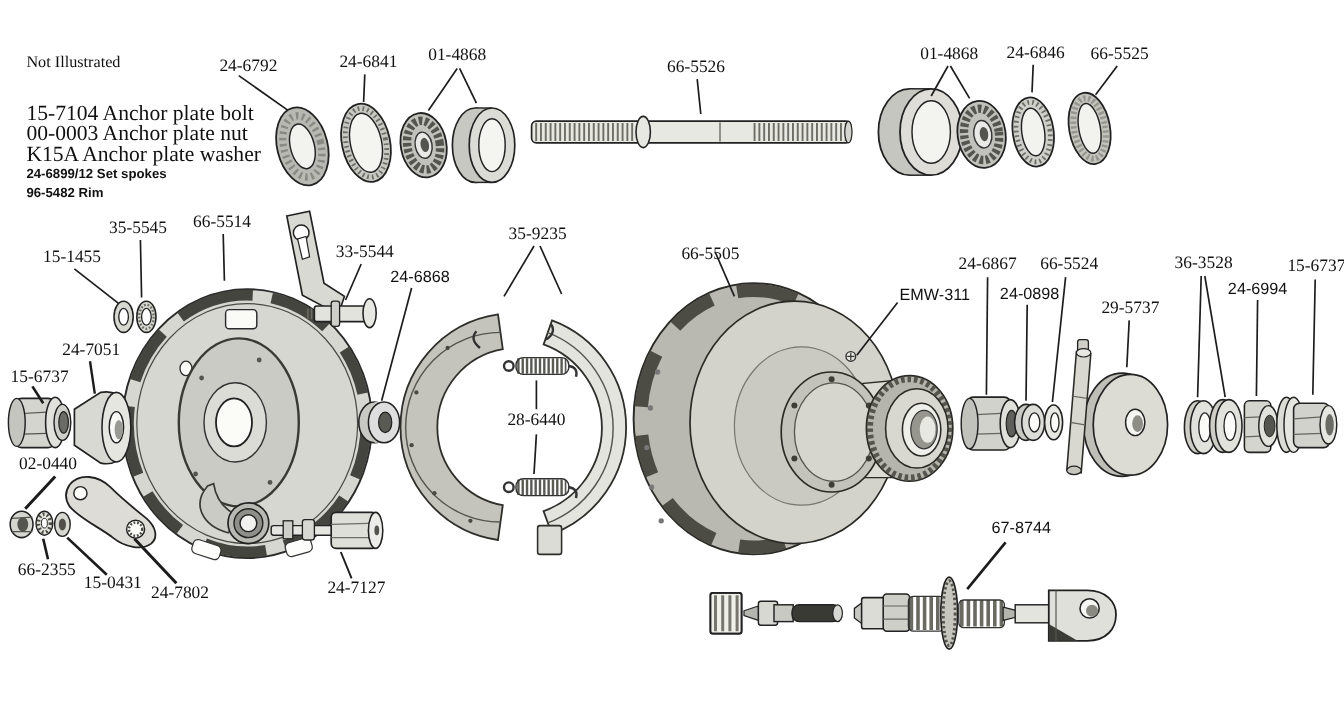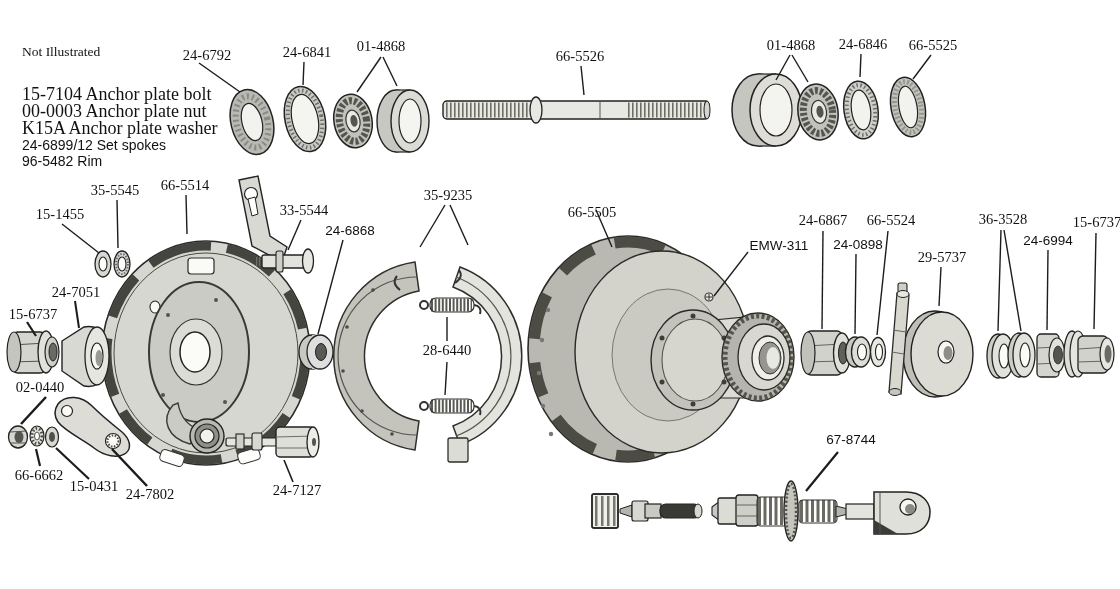--- a/index.html
+++ b/index.html
@@ -5,21 +5,21 @@
   html,body{margin:0;padding:0;background:#fff;}
   .stage{position:relative;width:1120px;height:589px;background:#ffffff;overflow:hidden;
          font-family:"Liberation Serif",serif;color:#111;}
   .stage svg{position:absolute;left:0;top:0;}
   .lbl{position:absolute;transform:translateX(-50%);white-space:nowrap;
        font-family:"Liberation Serif",serif;font-size:14.5px;color:#111;line-height:1;}
   .lbl.sans{font-family:"Liberation Sans",sans-serif;font-size:13.5px;}
   .note{position:absolute;left:22px;top:44px;}
   .note-heading{font-size:13.5px;margin-bottom:26px;}
   .note-item{font-size:18px;line-height:17px;}
-  .note-item.boldsans{font-family:"Liberation Sans",sans-serif;font-weight:normal;font-size:14px;line-height:16px;}
+  .note-item.boldsans{font-family:"Liberation Sans",sans-serif;font-weight:bold;font-size:11px;line-height:16px;}
 </style>
 </head>
 <body>
 
 <div class="stage">
 
 <svg width="1120" height="589" viewBox="0 0 1120 589">
 
   <g transform="rotate(-14 252 122)">
     <ellipse cx="252" cy="122" rx="21" ry="33" fill="#b9b9b3" stroke="#222" stroke-width="1.5"></ellipse>
@@ -368,21 +368,21 @@
   <div class="lbl" style="left:115px;top:183px">35-5545</div>
   <div class="lbl" style="left:60px;top:207px">15-1455</div>
   <div class="lbl" style="left:185px;top:178px">66-5514</div>
   <div class="lbl" style="left:304px;top:203px">33-5544</div>
   <div class="lbl sans" style="left:350px;top:224px">24-6868</div>
   <div class="lbl" style="left:448px;top:188px">35-9235</div>
   <div class="lbl" style="left:592px;top:205px">66-5505</div>
   <div class="lbl" style="left:76px;top:285px">24-7051</div>
   <div class="lbl" style="left:33px;top:307px">15-6737</div>
   <div class="lbl" style="left:40px;top:380px">02-0440</div>
-  <div class="lbl" style="left:39px;top:468px">66-6662</div>
+  <div class="lbl" style="left:39px;top:468px">66-2355</div>
   <div class="lbl" style="left:94px;top:479px">15-0431</div>
   <div class="lbl" style="left:150px;top:487px">24-7802</div>
   <div class="lbl" style="left:297px;top:483px">24-7127</div>
   <div class="lbl" style="left:447px;top:343px">28-6440</div>
   <div class="lbl sans" style="left:779px;top:239px">EMW-311</div>
   <div class="lbl" style="left:823px;top:213px">24-6867</div>
   <div class="lbl sans" style="left:858px;top:238px">24-0898</div>
   <div class="lbl" style="left:891px;top:213px">66-5524</div>
   <div class="lbl" style="left:942px;top:250px">29-5737</div>
   <div class="lbl" style="left:1003px;top:212px">36-3528</div>

